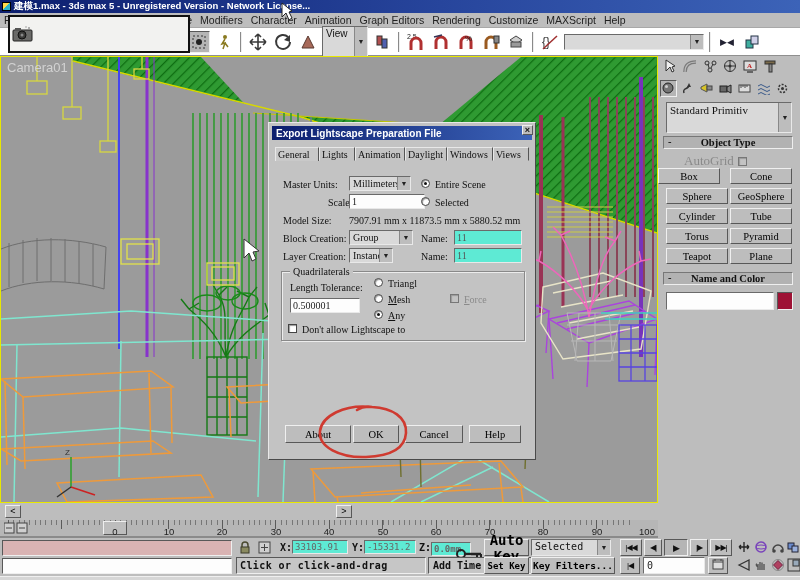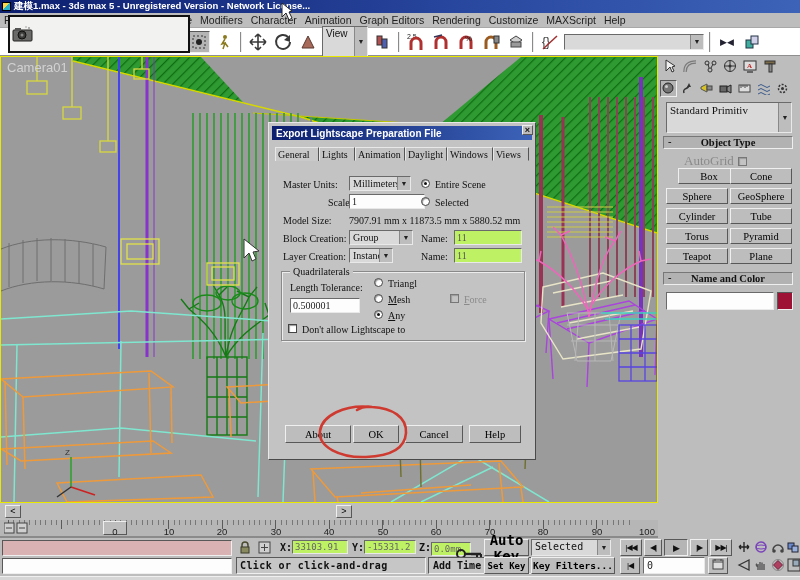--- a/index.html
+++ b/index.html
@@ -5,21 +5,21 @@
   * { margin:0; padding:0; box-sizing:border-box; }
   html,body { background:#888; }
   body { font-family:"Liberation Sans", sans-serif; }
   #screen { position:relative; width:800px; height:580px; background:#bdbdbd; overflow:hidden;
             font-size:10px; color:#111; }
   .abs { position:absolute; }
 
   
   .raised  { background:#bdbdbd; border:1px solid; border-color:#efefef #585858 #585858 #efefef; }
   .sunken  { background:#b5b5b5; border:1px solid; border-color:#585858 #efefef #efefef #585858; }
-  .fieldbox{ background:#bef264; border:1px solid; border-color:#6a6a6a #e9e9e9 #e9e9e9 #6a6a6a; color:#555; }
+  .fieldbox{ background:#5eead4; border:1px solid; border-color:#6a6a6a #e9e9e9 #e9e9e9 #6a6a6a; color:#555; }
   .whitebox{ background:#fdfdfd; border:1px solid; border-color:#6a6a6a #e9e9e9 #e9e9e9 #6a6a6a; color:#222; }
 
   
   #titlebar { left:0; top:0; width:800px; height:13px;
     background:linear-gradient(90deg,#0c1e6e 0%,#27459c 55%,#3c63b8 100%);
     color:#fff; font-size:9.5px; font-weight:bold; display:flex; align-items:center; gap:3px; padding-left:2px; }
   #titlebar .appicon { width:9px; height:9px; background:linear-gradient(135deg,#ffd84a 0 45%,#2bb5c9 45% 100%); border:1px solid #000; }
 
   
   #menubar { left:0; top:13px; width:800px; height:15px; background:#bdbdbd; display:flex; align-items:center;
@@ -479,21 +479,21 @@
     </div>
 
     <div class="rollout" style="top:80px;">
       <span class="minus">-</span>
       <span>Object Type</span>
     </div>
     <div style="position:absolute;left:26px;top:97px;color:#8a8a8a;font-size:13px;display:flex;align-items:center;gap:4px;">
       <span>AutoGrid</span>
       <span class="chk dis" style="position:static;"></span>
     </div>
-    <button class="obj-btn raised" style="left:20px;top:112px;">Box</button>
+    <button class="obj-btn raised" style="left:0;top:112px;">Box</button>
     <button class="obj-btn raised" style="left:72px;top:112px;">Cone</button>
     <button class="obj-btn raised" style="left:8px;top:132px;">Sphere</button>
     <button class="obj-btn raised" style="left:72px;top:132px;">GeoSphere</button>
     <button class="obj-btn raised" style="left:8px;top:152px;">Cylinder</button>
     <button class="obj-btn raised" style="left:72px;top:152px;">Tube</button>
     <button class="obj-btn raised" style="left:8px;top:172px;">Torus</button>
     <button class="obj-btn raised" style="left:72px;top:172px;">Pyramid</button>
     <button class="obj-btn raised" style="left:8px;top:192px;">Teapot</button>
     <button class="obj-btn raised" style="left:72px;top:192px;">Plane</button>
 
@@ -621,21 +621,21 @@
       <svg width="13" height="13">
           <rect x="1" y="1" width="11" height="11" fill="#cfcfcf" stroke="#444"></rect>
           <path d="M6.5,3 V10 M3,6.5 H10" stroke="#444"></path>
         </svg>
     </span>
     <span class="coordlabel" style="left:280px;top:4px;">X:</span>
     <span class="coordfield fieldbox" style="left:292px;top:2px;width:56px;">33103.91</span>
     <span class="coordlabel" style="left:352px;top:4px;">Y:</span>
     <span class="coordfield fieldbox" style="left:364px;top:2px;width:52px;">-15331.2</span>
     <span class="coordlabel" style="left:419px;top:4px;">Z:</span>
-    <span class="coordfield fieldbox" style="left:431px;top:4px;width:40px;">0.0mm</span>
+    <span class="coordfield fieldbox" style="left:431px;top:4px;width:40px;font-weight:bold;">0.0mm</span>
 
     <span style="position:absolute;left:455px;top:8px;">
       <svg width="30" height="16">
           <circle cx="6" cy="8" r="4" fill="none" stroke="#222" stroke-width="2"></circle>
           <line x1="10" y1="8" x2="26" y2="8" stroke="#222" stroke-width="2.5"></line>
           <path d="M22,8 v4 M26,8 v5" stroke="#222" stroke-width="2"></path>
         </svg>
     </span>
 
     <div class="sunken" style="position:absolute;left:236px;top:19px;width:190px;height:17px;background:#c6c6c6;display:flex;align-items:center;padding-left:3px;font-family:'DejaVu Sans Mono',monospace;font-size:10px;font-weight:bold;letter-spacing:0.4px;">

